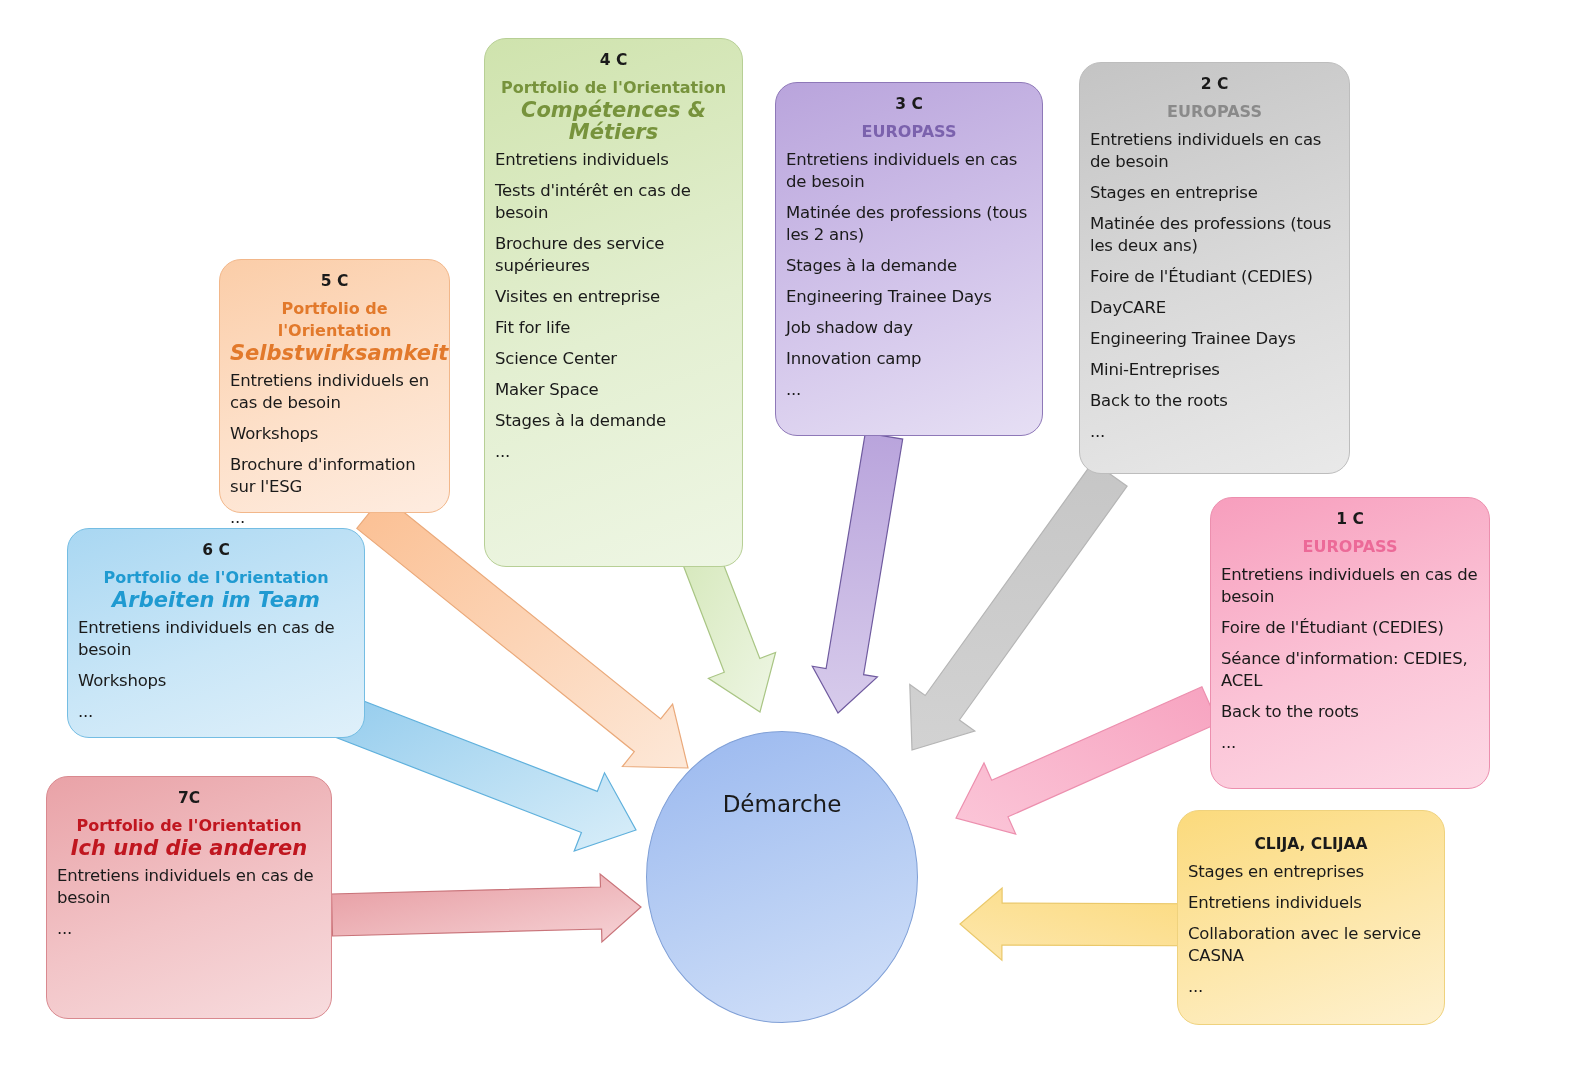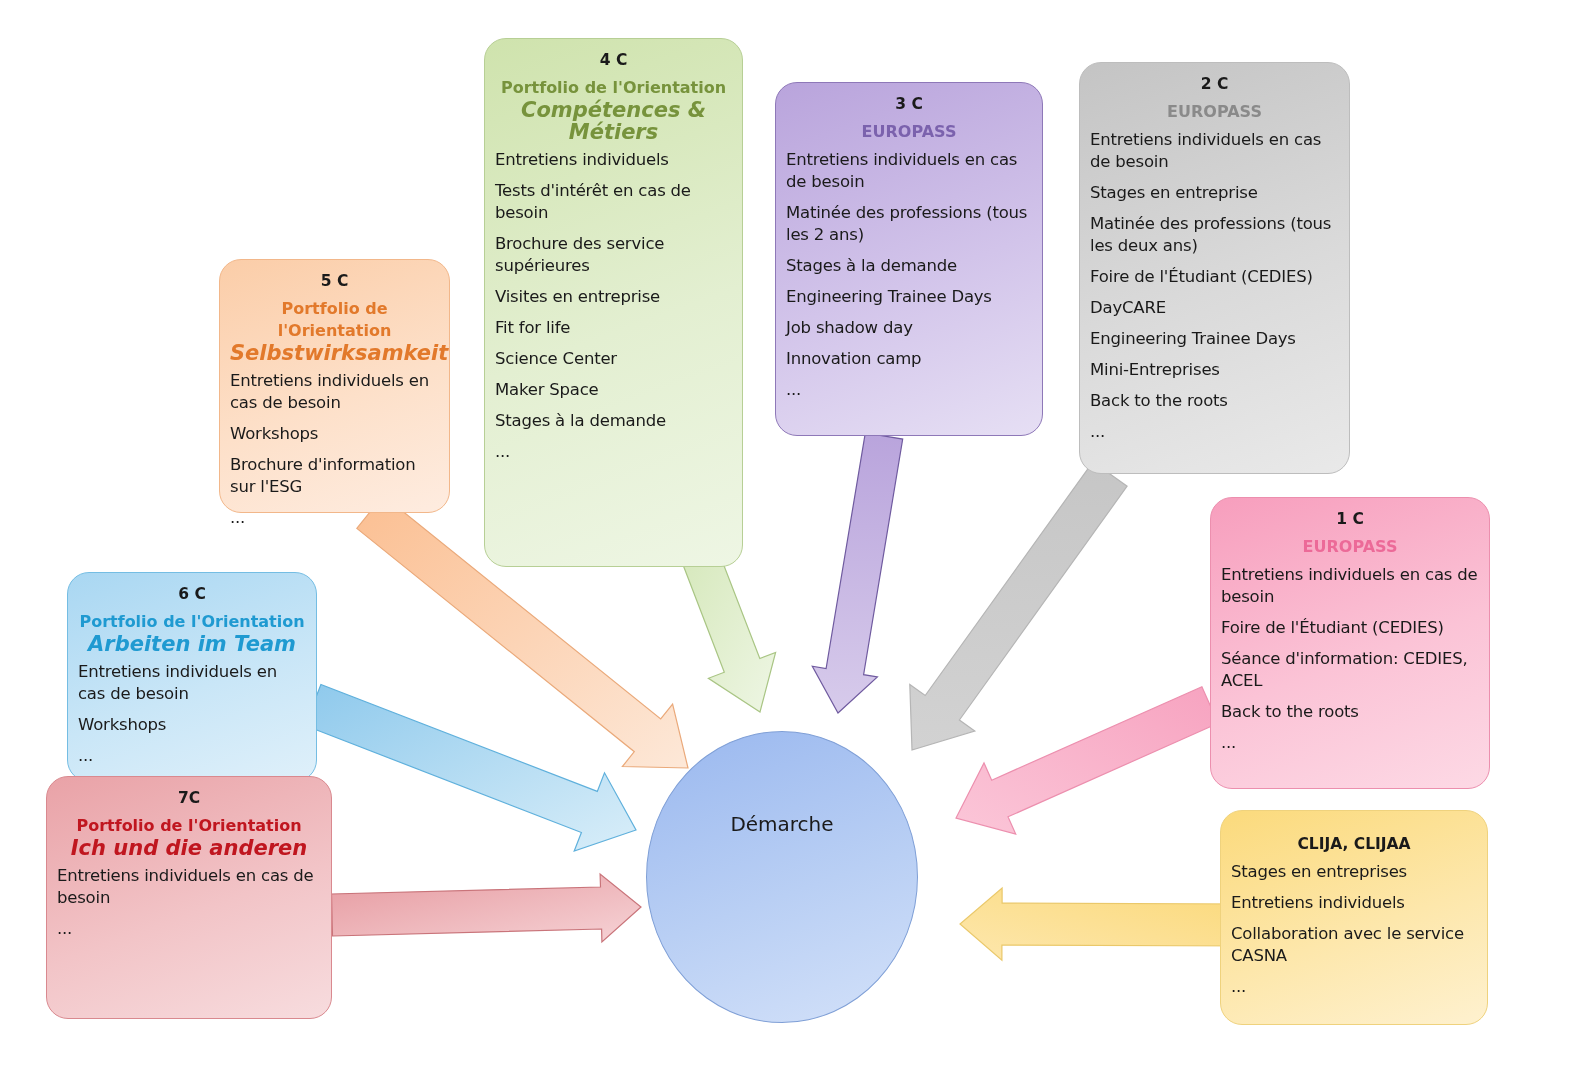--- a/index.html
+++ b/index.html
@@ -14,44 +14,44 @@
   .box ul { list-style: none; margin: 6px 0 0 0; padding: 0; }
   .box li { margin-bottom: 9px; letter-spacing: -0.2px; }
   .box li:last-child { margin-bottom: 0; }
 
   #box-4c { left: 484px; top: 38px; width: 259px; height: 529px; border: 1.5px solid #b7cf95;
             background: linear-gradient(160deg, #cfe3ad 0%, #e3efd1 55%, #eef6e4 100%); }
   #box-4c .subtitle, #box-4c .subtitle2 { color: #77933c; }
   #box-5c { left: 219px; top: 259px; width: 231px; height: 254px; border: 1.5px solid #f2b78a;
             background: linear-gradient(160deg, #fbcda8 0%, #fde0c9 55%, #feece0 100%); }
   #box-5c .subtitle, #box-5c .subtitle2 { color: #e2792b; }
-  #box-6c { left: 67px; top: 572px; width: 250px; height: 210px; border: 1.5px solid #74bde3;
+  #box-6c { left: 67px; top: 528px; width: 298px; height: 210px; border: 1.5px solid #74bde3;
             background: linear-gradient(160deg, #a9d7f2 0%, #c9e6f7 55%, #dff0fa 100%); }
   #box-6c .subtitle, #box-6c .subtitle2 { color: #1f9ad1; }
   #box-7c { left: 46px; top: 776px; width: 286px; height: 243px; border: 1.5px solid #d9898f;
             background: linear-gradient(160deg, #e9a2a7 0%, #f2c4c7 55%, #f7dcde 100%); }
   #box-7c .subtitle, #box-7c .subtitle2 { color: #c0161f; }
   #box-3c { left: 775px; top: 82px; width: 268px; height: 354px; border: 1.5px solid #8e78b8;
             background: linear-gradient(160deg, #b9a4dc 0%, #d2c4ea 55%, #e6dff4 100%); }
   #box-3c .subtitle { color: #7b62ad; }
   #box-2c { left: 1079px; top: 62px; width: 271px; height: 412px; border: 1.5px solid #bdbdbd;
             background: linear-gradient(160deg, #c4c4c4 0%, #dadada 55%, #e9e9e9 100%); }
   #box-2c .subtitle { color: #8a8a8a; }
   #box-1c { left: 1210px; top: 497px; width: 280px; height: 292px; border: 1.5px solid #ec8fae;
             background: linear-gradient(160deg, #f79ebd 0%, #fbc3d6 55%, #fdd9e5 100%); }
   #box-1c .subtitle { color: #ec6a98; }
-  #box-clija { left: 1220px; top: 810px; width: 268px; height: 215px; border: 1.5px solid #efd27d;
+  #box-clija { left: 1177px; top: 810px; width: 268px; height: 215px; border: 1.5px solid #efd27d;
             background: linear-gradient(160deg, #fbda7c 0%, #fde7ab 55%, #fef1cf 100%); }
   #box-clija .grade { margin-top: 12px; margin-bottom: 4px; }
 
   #center { position: absolute; z-index: 3; left: 646px; top: 731px; width: 272px; height: 292px;
             border-radius: 50%; border: 1.5px solid #7f9fd6;
             background: linear-gradient(160deg, #9ab8ef 0%, #b9cff4 55%, #d3e1f9 100%);
             text-align: center; box-sizing: border-box; }
-  #center .title { margin-top: 72px; font-size: 20px; line-height: 40px; color: #1a1a1a; }
+  #center .title { margin-top: 52px; font-size: 23px; line-height: 40px; color: #1a1a1a; }
   #center .sub { margin-top: 14px; font-size: 20px; line-height: 27px; color: #222; }
 </style>
 </head>
 <body>
 
 <svg id="arrows" xmlns="http://www.w3.org/2000/svg">
   <defs>
     <linearGradient id="g-c4" x1="0" y1="0" x2="1" y2="1">
         <stop offset="0" stop-color="#d2e6b5"></stop>
         <stop offset="1" stop-color="#eef6e4"></stop>

